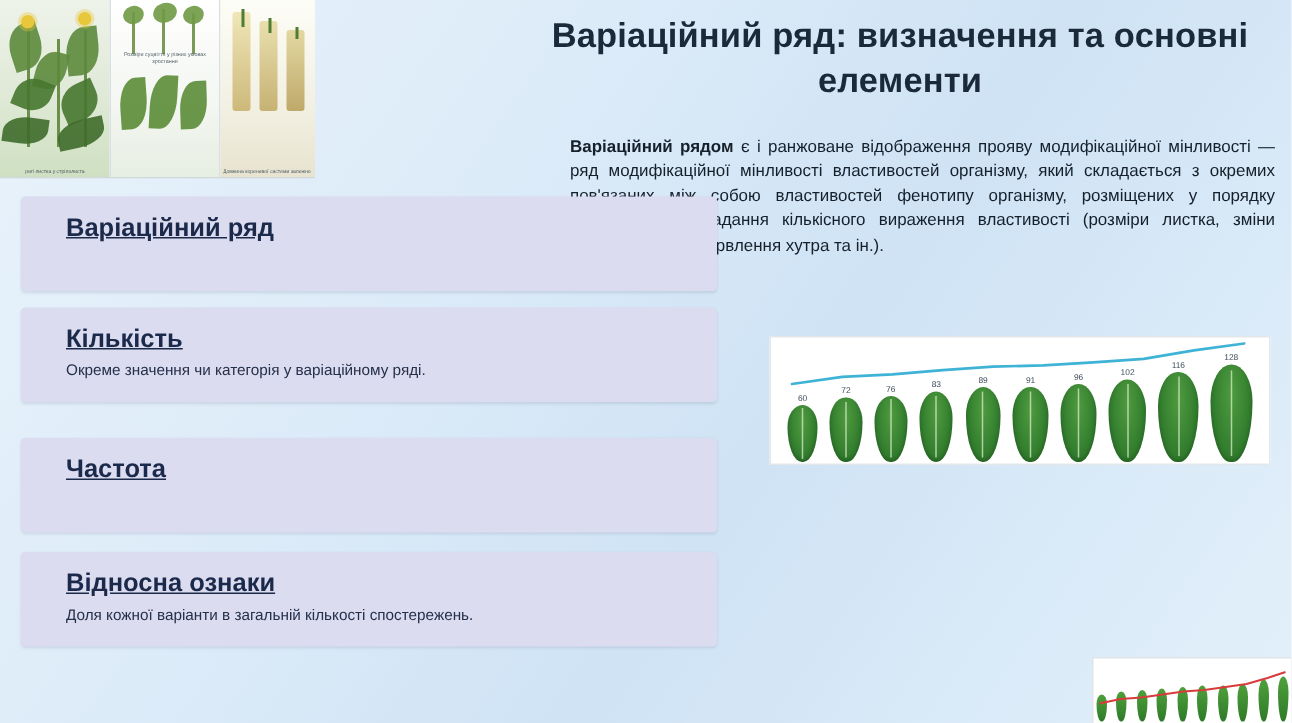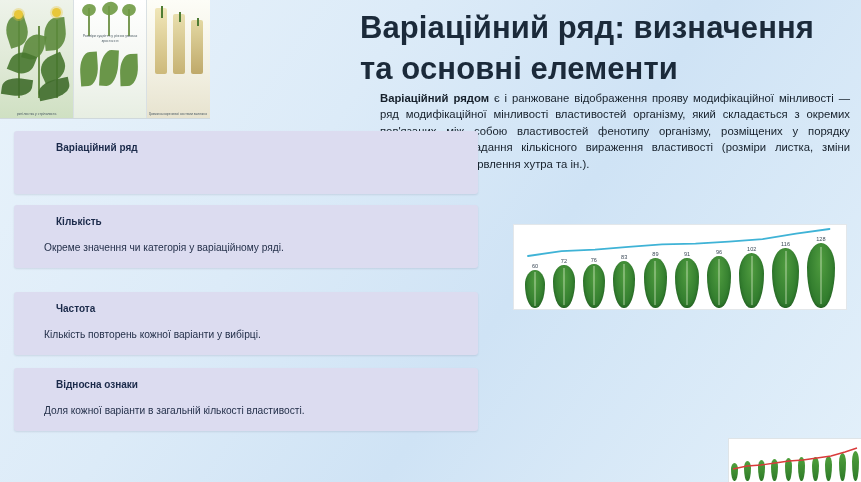--- a/index.html
+++ b/index.html
@@ -81,25 +81,26 @@
     text-align: center;
     line-height: 1.3;
   }
 
   
   .title {
     position: absolute;
     left: 360px;
     top: 8px;
     width: 480px;
-    font-size: 31px;
+    font-size: 23px;
     font-weight: bold;
     color: #1b2a3a;
     line-height: 1.32;
     letter-spacing: .1px;
+    text-align: center;
   }
 
   
   .intro {
     position: absolute;
     left: 380px;
     top: 90px;
     width: 470px;
     font-size: 11.3px;
     line-height: 1.45;
@@ -117,25 +118,26 @@
     border-radius: 3px;
     box-shadow: 0 1px 2px rgba(40,50,80,.12);
   }
   .card.c1 { top: 131px; height: 63px; }
   .card.c2 { top: 205px; height: 63px; }
   .card.c3 { top: 292px; height: 63px; }
   .card.c4 { top: 368px; height: 63px; }
 
   .card-title {
     position: absolute;
-    left: 42px;
+    left: 30px;
     top: 11px;
-    font-size: 10px;
+    font-size: 17px;
     font-weight: bold;
     color: #1b2a4a;
+    text-decoration: underline;
   }
   .card-desc {
     position: absolute;
     left: 30px;
     top: 36px;
     right: 14px;
     font-size: 10.2px;
     color: #24304a;
     line-height: 1.3;
   }
@@ -276,26 +278,25 @@
   <div class="card-title">Варіаційний ряд</div>
 </div>
 
 <div class="card c2">
   <div class="card-title">Кількість</div>
   <div class="card-desc">Окреме значення чи категорія у варіаційному ряді.</div>
 </div>
 
 <div class="card c3">
   <div class="card-title">Частота</div>
-  <div class="card-desc">Кількість повторень кожної варіанти у вибірці.</div>
 </div>
 
 <div class="card c4">
   <div class="card-title">Відносна ознаки</div>
-  <div class="card-desc">Доля кожної варіанти в загальній кількості властивості.</div>
+  <div class="card-desc">Доля кожної варіанти в загальній кількості спостережень.</div>
 </div>
 
 <div class="leaf-chart">
   <div class="leaf-row" id="leafRow">
       <div style="position: relative; display: flex; flex-direction: column; align-items: center; justify-content: flex-end;">
         <div class="leaf-val" style="position: static; margin-bottom: 1px;">60</div>
         <div class="leaf" style="width: 19.8571px; height: 38px;"></div>
       </div>
       <div style="position: relative; display: flex; flex-direction: column; align-items: center; justify-content: flex-end;">
         <div class="leaf-val" style="position: static; margin-bottom: 1px;">72</div>

